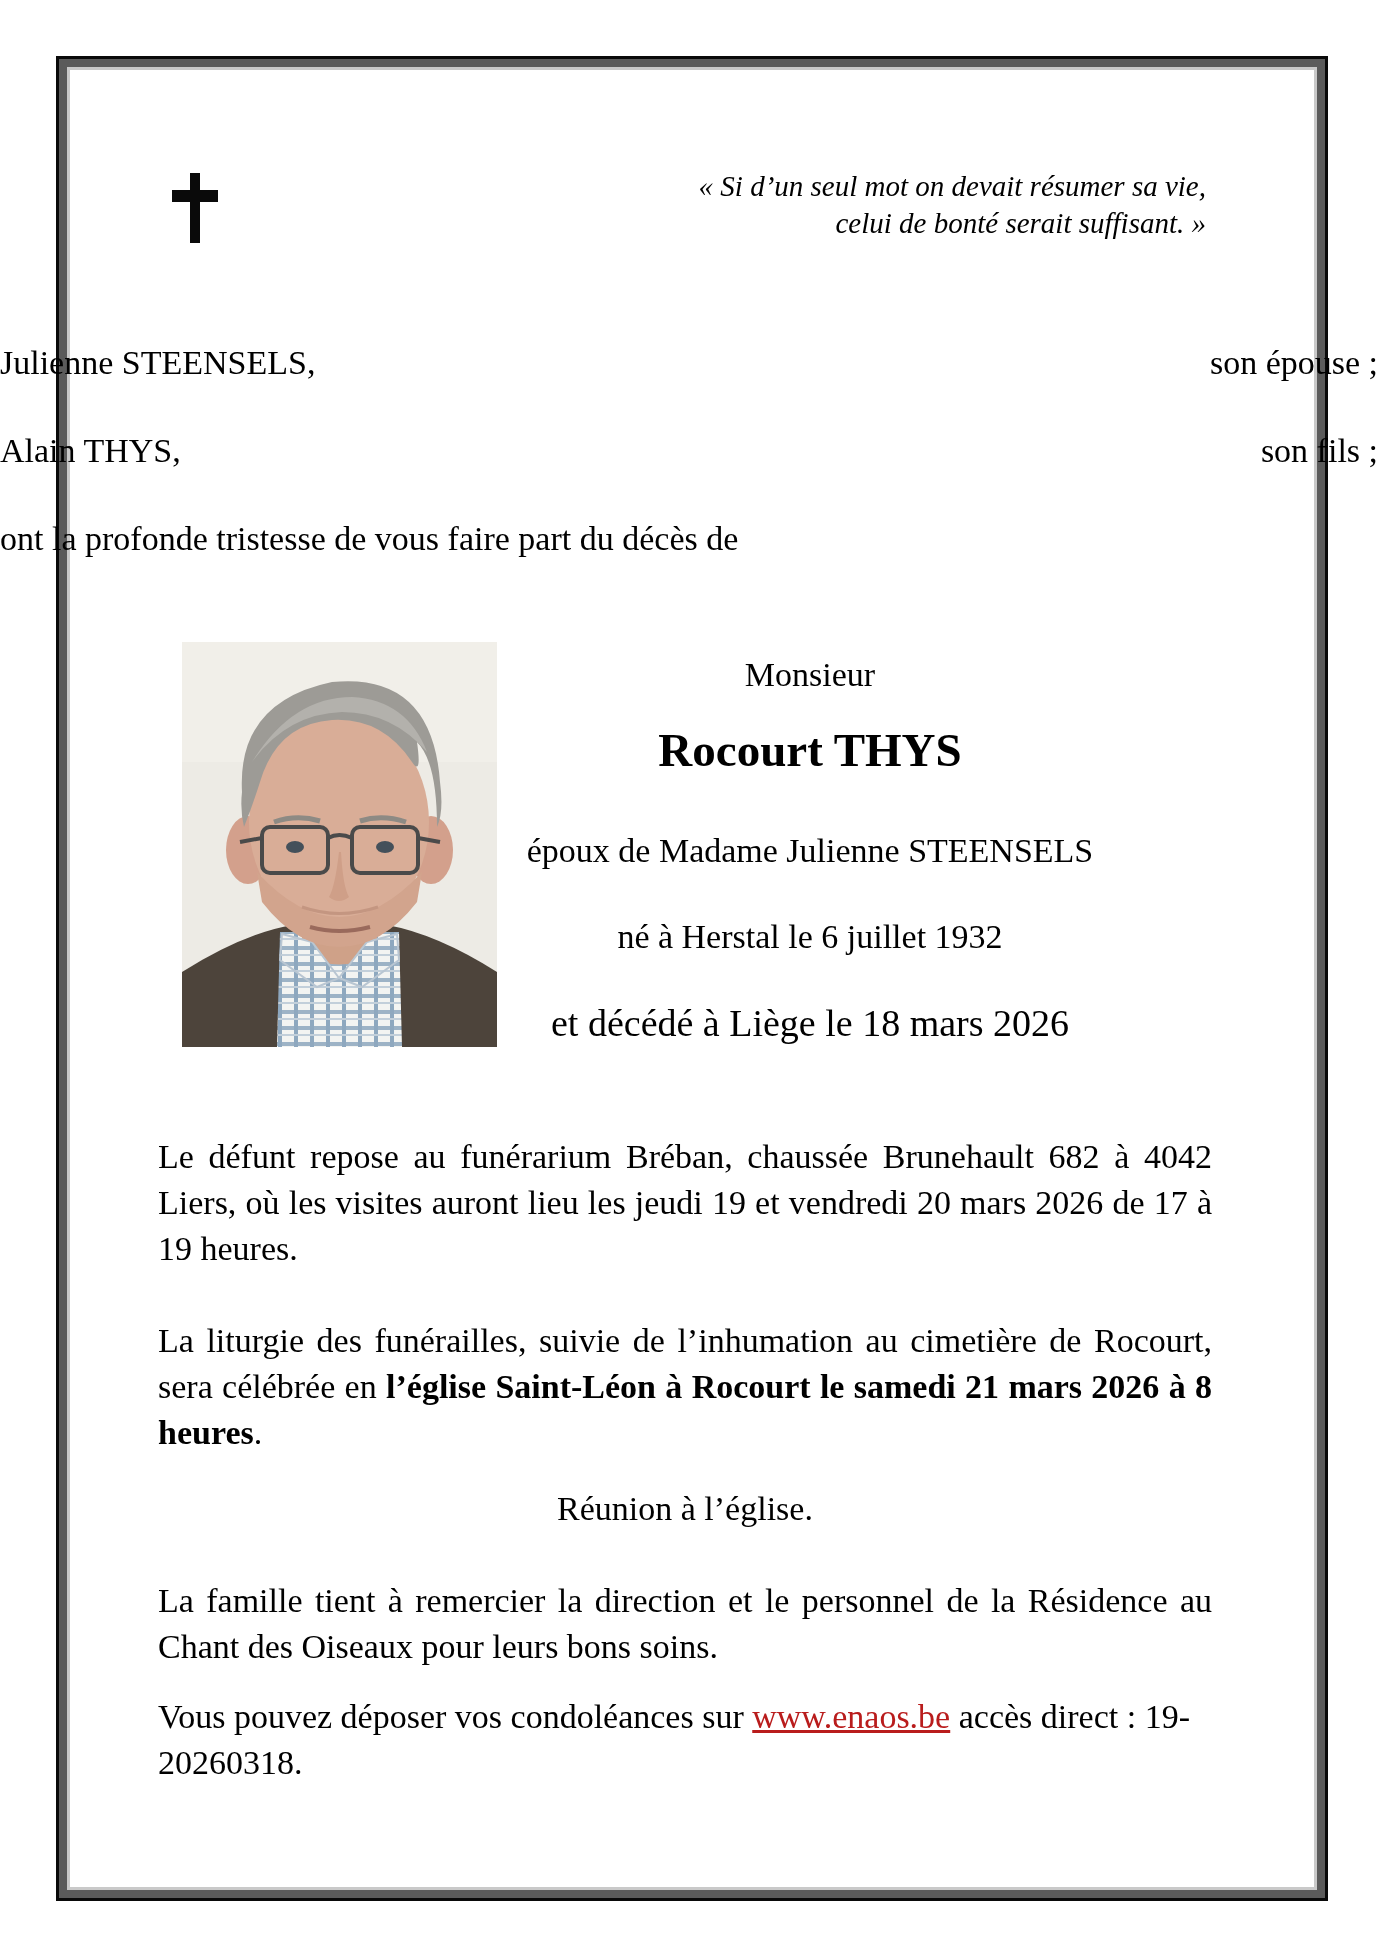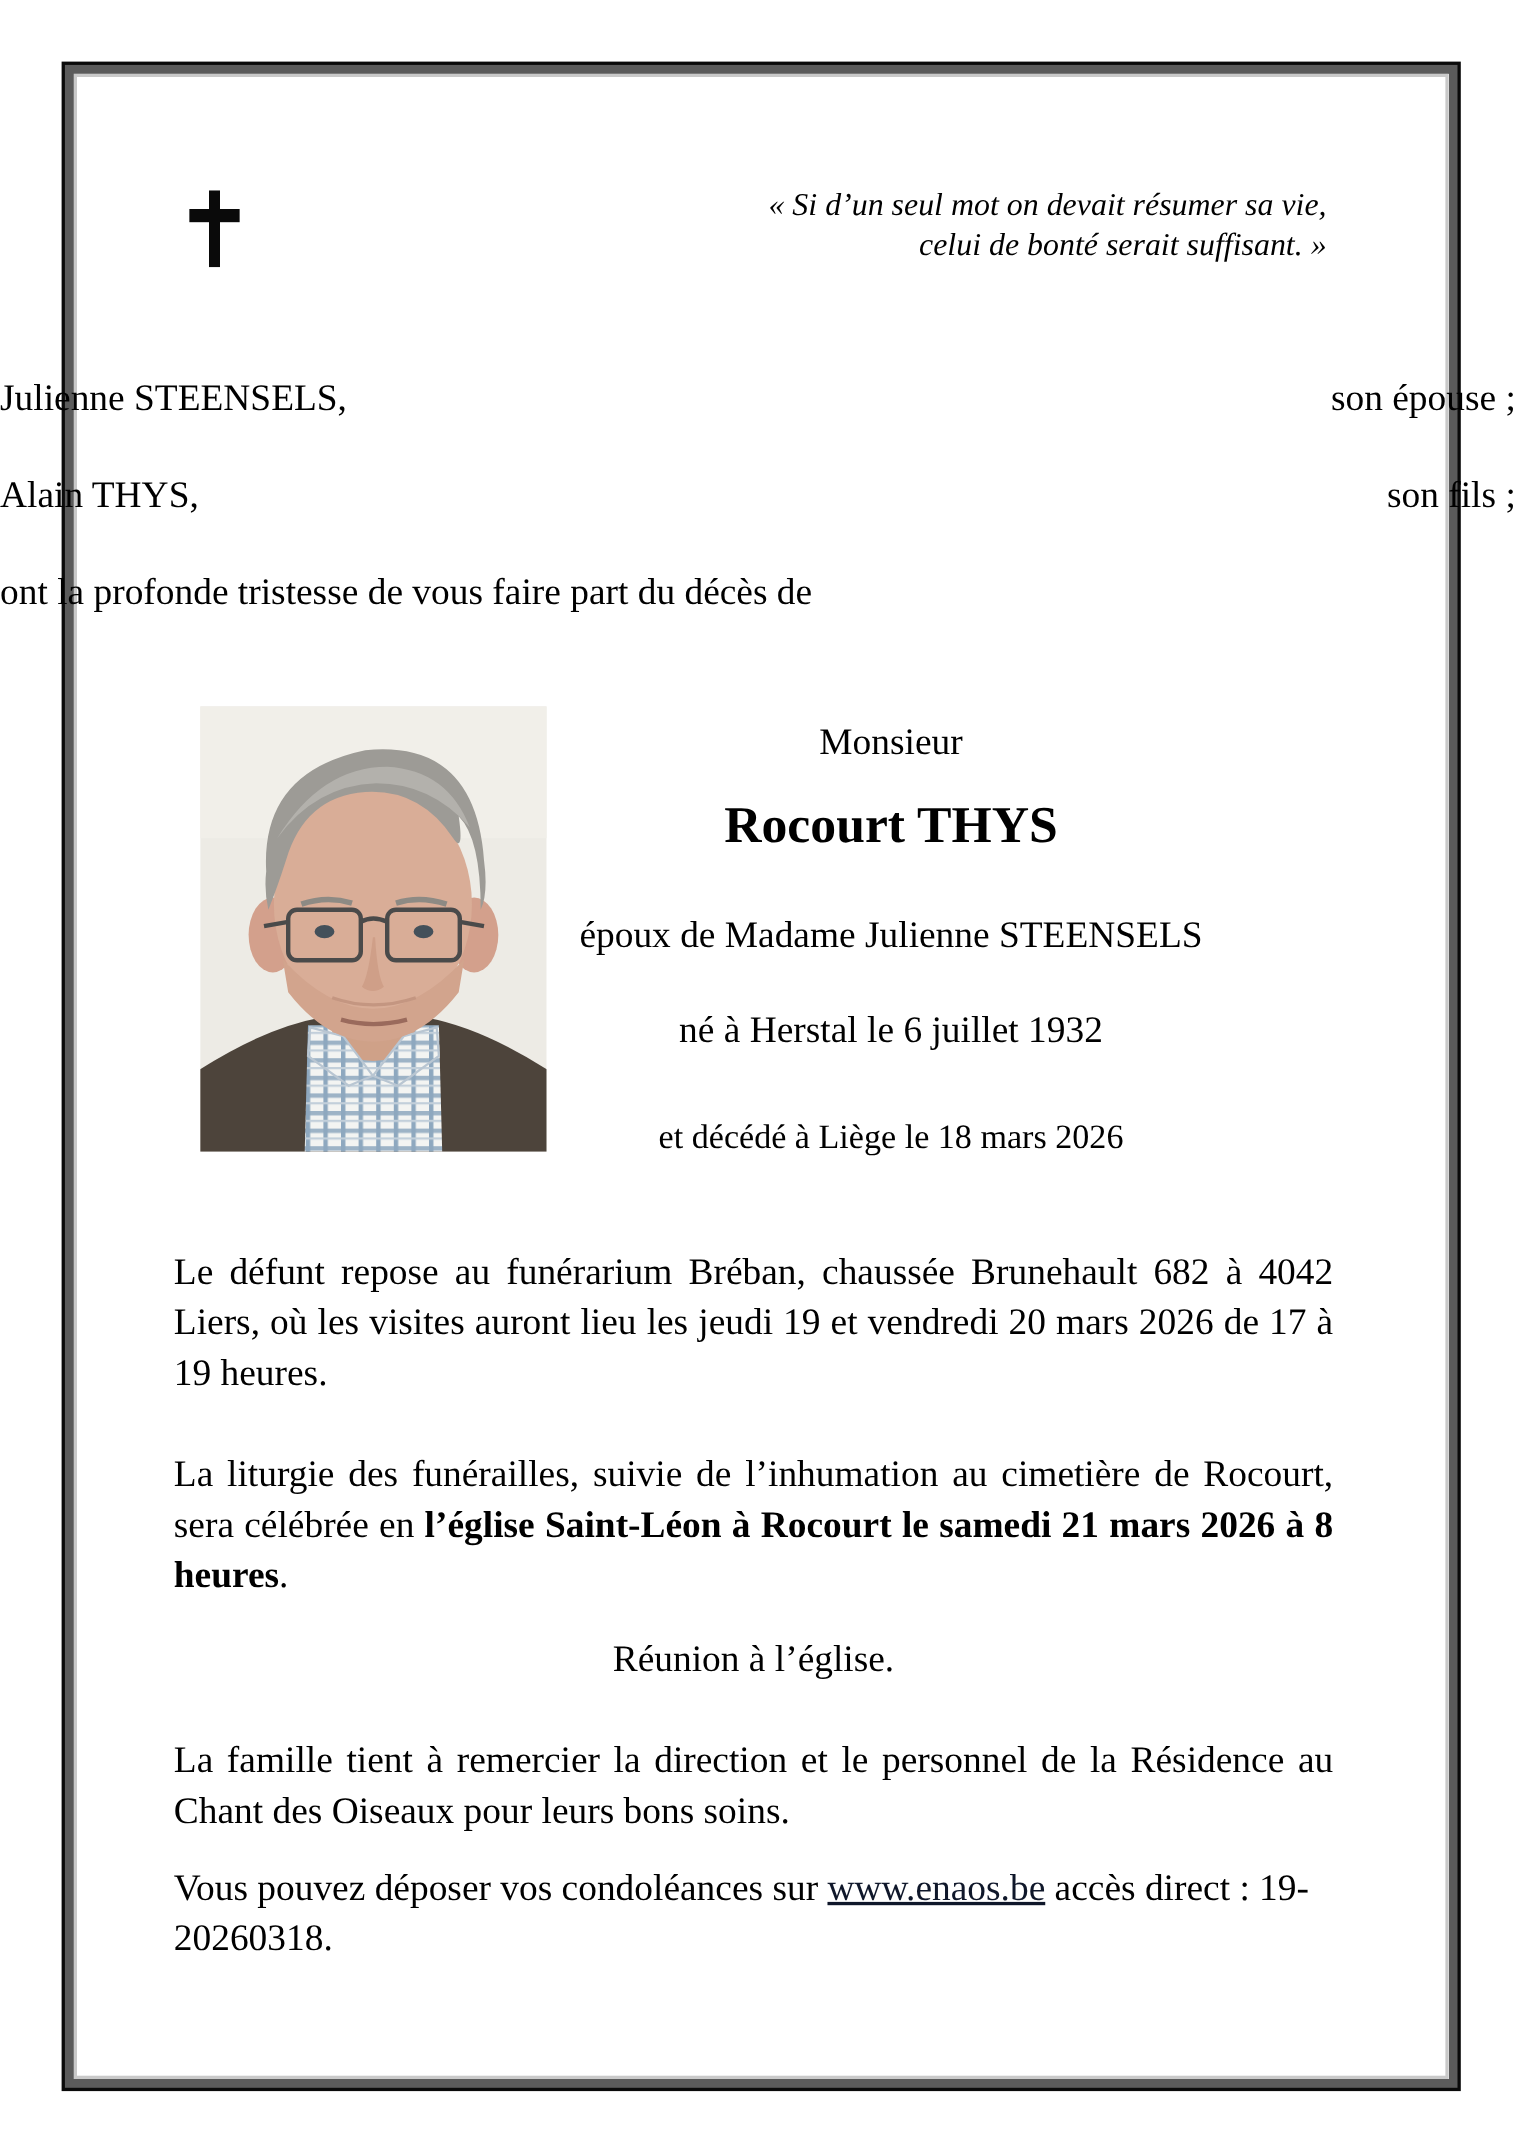--- a/index.html
+++ b/index.html
@@ -38,34 +38,34 @@
     position:absolute;left:182px;top:642px;width:315px;height:405px;
   }
   .centerblock{
     position:absolute;left:420px;top:642px;width:780px;
     text-align:center;
   }
   .cb-title{font-size:34px;line-height:42px;padding-top:12px;}
   .cb-name{font-size:47px;line-height:56px;font-weight:bold;margin-top:26px;}
   .cb-line1{font-size:34px;line-height:42px;margin-top:52px;}
   .cb-line2{font-size:34px;line-height:42px;margin-top:44px;}
-  .cb-line3{font-size:31px;line-height:42px;margin-top:55px;}
+  .cb-line3{font-size:38px;line-height:42px;margin-top:44px;}
   .para{
     position:absolute;left:158px;right:166px;
     font-size:34px;line-height:46px;
     text-align:justify;
   }
   .p-repose{top:1134px;}
   .p-liturgy{top:1318px;}
   .p-reunion{top:1486px;text-align:center;}
   .p-thanks{top:1578px;}
   .p-condol{top:1694px;text-align:left;}
   .bold{font-weight:bold;}
   .link{
-    color:#0f172a;text-decoration:underline;cursor:pointer;
+    color:#b91c1c;text-decoration:underline;cursor:pointer;
   }
 </style>
 </head>
 <body>
 
 <div class="page">
 
   <div class="frame"></div>
 
   <svg class="cross" viewBox="0 0 46 70" aria-hidden="true">

